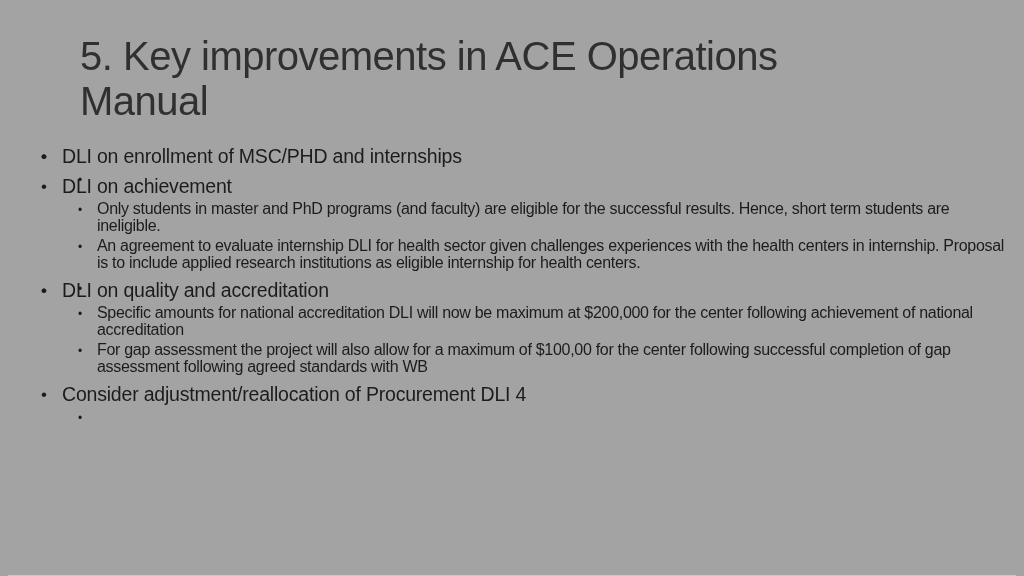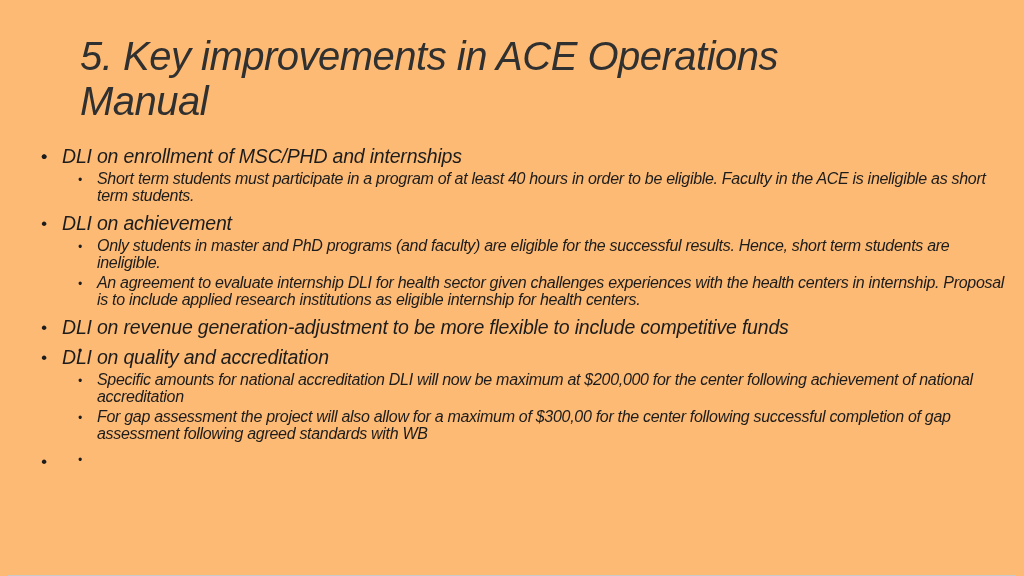--- a/index.html
+++ b/index.html
@@ -67,33 +67,33 @@
     position: absolute;
     left: 8px;
     right: 8px;
     bottom: 0;
     height: 1px;
   }
 </style>
 </head>
 <body>
 
-<div class="slide" style="background: #fdba74; font-style: italic;">
+<div class="slide" style="background: #a3a3a3;">
   <h1 class="slide-title" style="color: rgb(48, 48, 48);">5. Key improvements in ACE Operations Manual</h1>
 
   <div class="bullet-list" id="bullet-list">
       <div class="bullet-item level-1 bold-item" style="color: rgb(28, 28, 28);"><span class="bullet-glyph">•</span></div>
       <div class="bullet-item level-1" style="color: rgb(28, 28, 28);"><span class="bullet-glyph">•</span><span>DLI on enrollment of MSC/PHD and internships</span></div>
-      <div class="bullet-item level-2" style="color: rgb(28, 28, 28);"><span class="bullet-glyph">•</span><span>Short term students must participate in a program of at least 40 hours in order to be eligible. Faculty in the ACE is ineligible as short term students.</span></div>
+      <div class="bullet-item level-2" style="color: rgb(28, 28, 28);"><span class="bullet-glyph">•</span></div>
       <div class="bullet-item level-1" style="color: rgb(28, 28, 28);"><span class="bullet-glyph">•</span><span>DLI on achievement</span></div>
       <div class="bullet-item level-2" style="color: rgb(28, 28, 28);"><span class="bullet-glyph">•</span><span>Only students in master and PhD programs (and faculty) are eligible for the successful results. Hence, short term students are ineligible.</span></div>
       <div class="bullet-item level-2" style="color: rgb(28, 28, 28);"><span class="bullet-glyph">•</span><span>An agreement to evaluate internship DLI for health sector given challenges experiences with the health centers in internship. Proposal is to include applied research institutions as eligible internship for health centers.</span></div>
-      <div class="bullet-item level-1" style="color: rgb(28, 28, 28);"><span class="bullet-glyph">•</span><span>DLI on revenue generation-adjustment to be more flexible to include competitive funds</span></div>
+      <div class="bullet-item level-1" style="color: rgb(28, 28, 28);"><span class="bullet-glyph">•</span></div>
       <div class="bullet-item level-2" style="color: rgb(28, 28, 28);"><span class="bullet-glyph">•</span></div>
       <div class="bullet-item level-1" style="color: rgb(28, 28, 28);"><span class="bullet-glyph">•</span><span>DLI on quality and accreditation</span></div>
       <div class="bullet-item level-2" style="color: rgb(28, 28, 28);"><span class="bullet-glyph">•</span><span>Specific amounts for national accreditation DLI will now be maximum at $200,000 for the center following achievement of national accreditation</span></div>
-      <div class="bullet-item level-2" style="color: rgb(28, 28, 28);"><span class="bullet-glyph">•</span><span>For gap assessment the project will also allow for a maximum of $300,00 for the center following successful completion of gap assessment following agreed standards with WB</span></div>
-      <div class="bullet-item level-1" style="color: rgb(28, 28, 28);"><span class="bullet-glyph">•</span></div>
+      <div class="bullet-item level-2" style="color: rgb(28, 28, 28);"><span class="bullet-glyph">•</span><span>For gap assessment the project will also allow for a maximum of $100,00 for the center following successful completion of gap assessment following agreed standards with WB</span></div>
+      <div class="bullet-item level-1" style="color: rgb(28, 28, 28);"><span class="bullet-glyph">•</span><span>Consider adjustment/reallocation of Procurement DLI 4</span></div>
       <div class="bullet-item level-2" style="color: rgb(28, 28, 28);"><span class="bullet-glyph">•</span></div>
     </div>
 
   <div class="bottom-rule" style="background: rgb(201, 201, 201);"></div>
 </div>
 
 </body></html>

